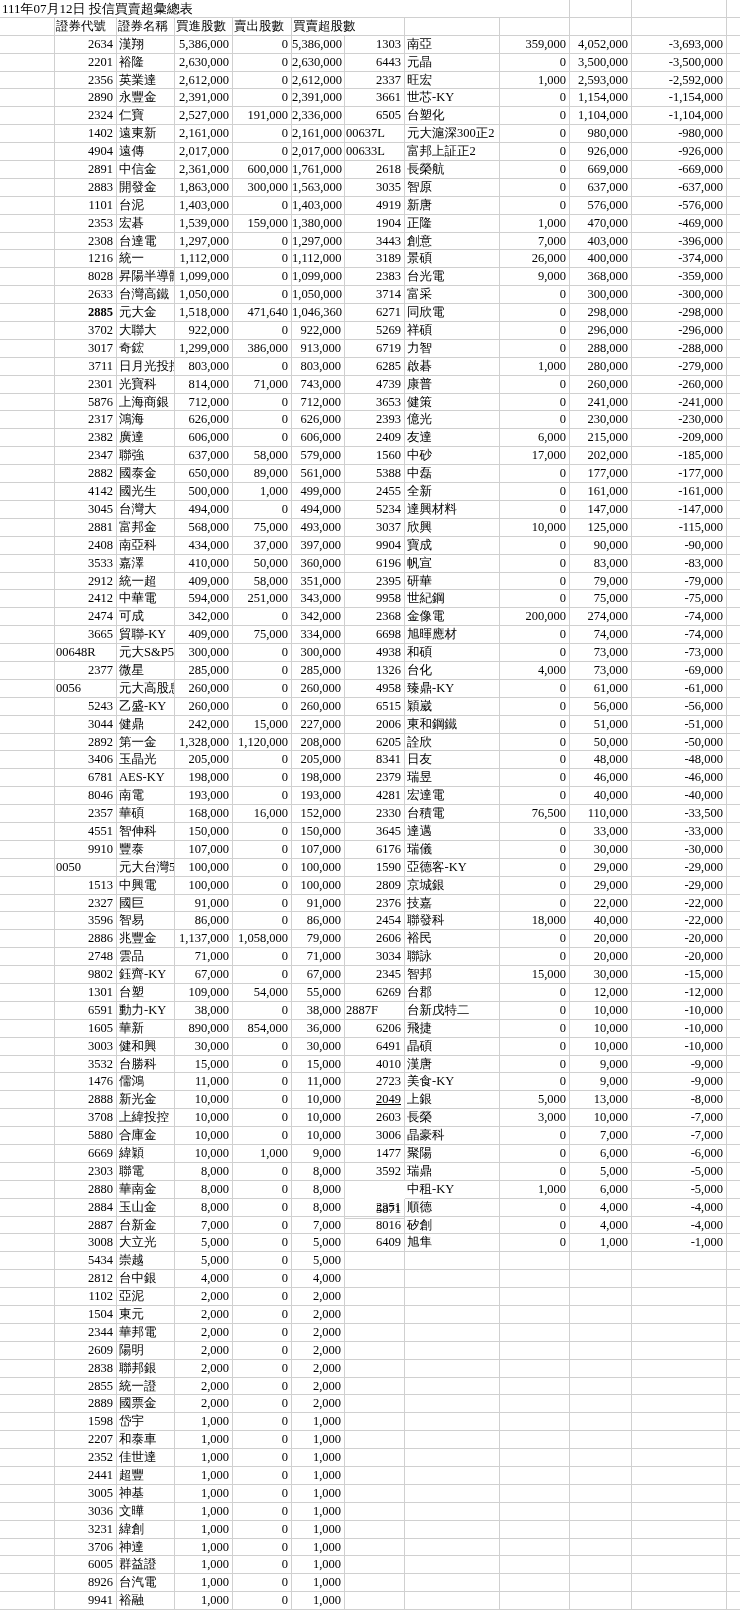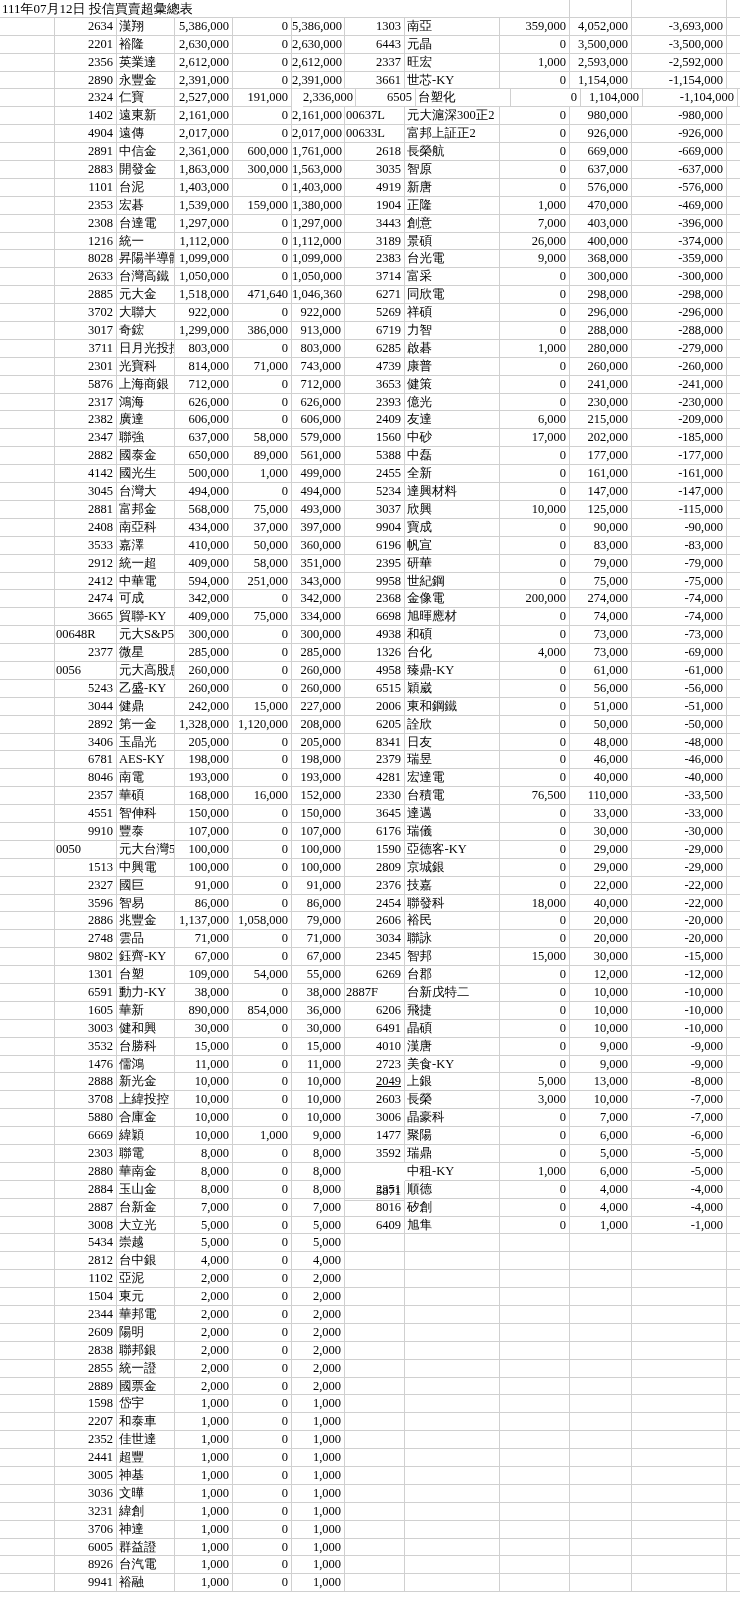--- a/index.html
+++ b/index.html
@@ -31,20 +31,33 @@
 <div class="sheet">
 
   <div class="row">
     <div class="cell title-cell" style="width:500px">111年07月12日 投信買賣超彙總表</div>
     <div class="cell" style="width:70px"></div>
     <div class="cell" style="width:62px"></div>
     <div class="cell" style="width:95px"></div>
     <div class="cell edge" style="width:13px"></div>
   </div>
 
+  <div class="row">
+    <div class="cell" style="width:55px"></div>
+    <div class="cell hdr" style="width:62px">證券代號</div>
+    <div class="cell hdr" style="width:58px">證券名稱</div>
+    <div class="cell hdr" style="width:58px">買進股數</div>
+    <div class="cell hdr" style="width:59px">賣出股數</div>
+    <div class="cell hdr ovf" style="width:113px">買賣超股數</div>
+    <div class="cell" style="width:95px"></div>
+    <div class="cell" style="width:70px"></div>
+    <div class="cell" style="width:62px"></div>
+    <div class="cell" style="width:95px"></div>
+    <div class="cell edge" style="width:13px"></div>
+  </div>
 
   <div id="rows">
       <div class="row">
         <div class="cell" style="width: 55px;"></div>
         <div class="cell code-num" style="width: 62px;">2634</div>
         <div class="cell name" style="width: 58px;">漢翔</div>
         <div class="cell num" style="width: 58px;">5,386,000</div>
         <div class="cell num" style="width: 59px;">0</div>
         <div class="cell num" style="width: 53px;">5,386,000</div>
         <div class="cell code-num" style="width: 60px;">1303</div>
@@ -95,21 +108,21 @@
         <div class="cell num" style="width: 62px;">1,154,000</div>
         <div class="cell num" style="width: 95px;">-1,154,000</div>
         <div class="cell edge" style="width: 13px;"></div>
       </div>
       <div class="row">
         <div class="cell" style="width: 55px;"></div>
         <div class="cell code-num" style="width: 62px;">2324</div>
         <div class="cell name" style="width: 58px;">仁寶</div>
         <div class="cell num" style="width: 58px;">2,527,000</div>
         <div class="cell num" style="width: 59px;">191,000</div>
-        <div class="cell num" style="width: 53px; margin-left: 11px;">2,336,000</div>
+        <div class="cell num" style="width: 53px;">2,336,000</div>
         <div class="cell code-num" style="width: 60px;">6505</div>
         <div class="cell name" style="width: 95px;">台塑化</div>
         <div class="cell num" style="width: 70px;">0</div>
         <div class="cell num" style="width: 62px;">1,104,000</div>
         <div class="cell num" style="width: 95px;">-1,104,000</div>
         <div class="cell edge" style="width: 13px;"></div>
       </div>
       <div class="row">
         <div class="cell" style="width: 55px;"></div>
         <div class="cell code-num" style="width: 62px;">1402</div>
@@ -245,21 +258,21 @@
         <div class="cell num" style="width: 53px;">1,050,000</div>
         <div class="cell code-num" style="width: 60px;">3714</div>
         <div class="cell name" style="width: 95px;">富采</div>
         <div class="cell num" style="width: 70px;">0</div>
         <div class="cell num" style="width: 62px;">300,000</div>
         <div class="cell num" style="width: 95px;">-300,000</div>
         <div class="cell edge" style="width: 13px;"></div>
       </div>
       <div class="row">
         <div class="cell" style="width: 55px;"></div>
-        <div class="cell code-num" style="width: 62px;">2885</div>
+        <div class="cell code-num" style="width: 62px; font-weight: bold;">2885</div>
         <div class="cell name" style="width: 58px;">元大金</div>
         <div class="cell num" style="width: 58px;">1,518,000</div>
         <div class="cell num" style="width: 59px;">471,640</div>
         <div class="cell num" style="width: 53px;">1,046,360</div>
         <div class="cell code-num" style="width: 60px;">6271</div>
         <div class="cell name" style="width: 95px;">同欣電</div>
         <div class="cell num" style="width: 70px;">0</div>
         <div class="cell num" style="width: 62px;">298,000</div>
         <div class="cell num" style="width: 95px;">-298,000</div>
         <div class="cell edge" style="width: 13px;"></div>

